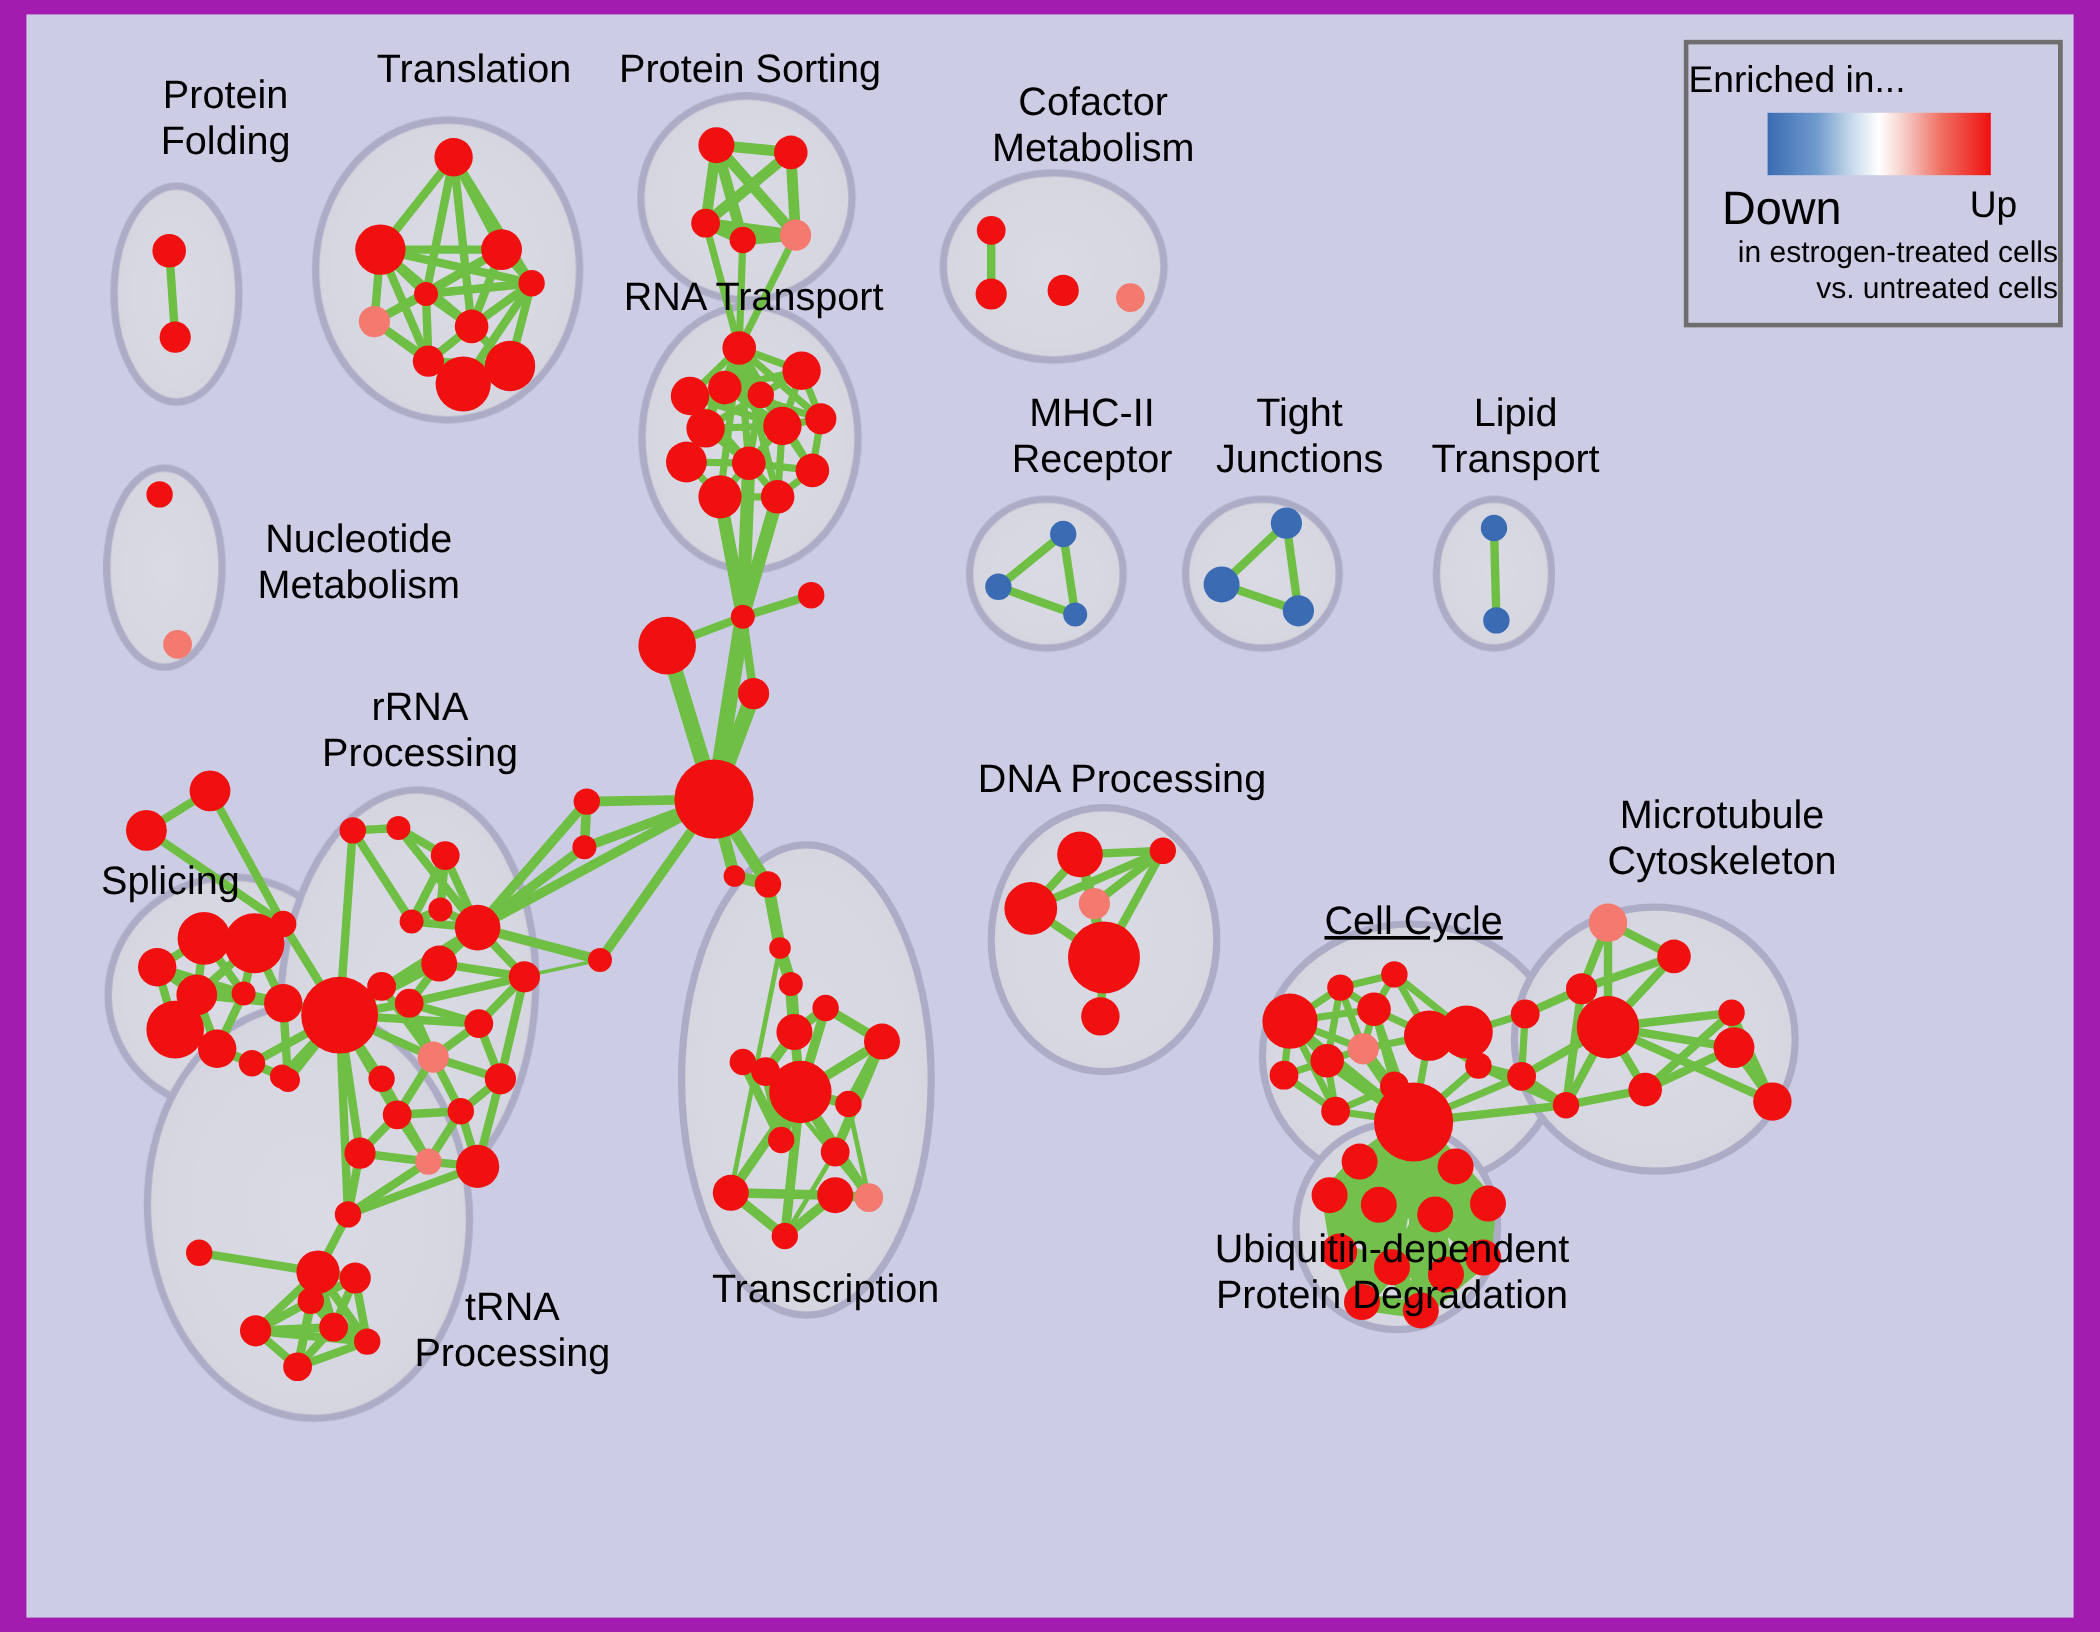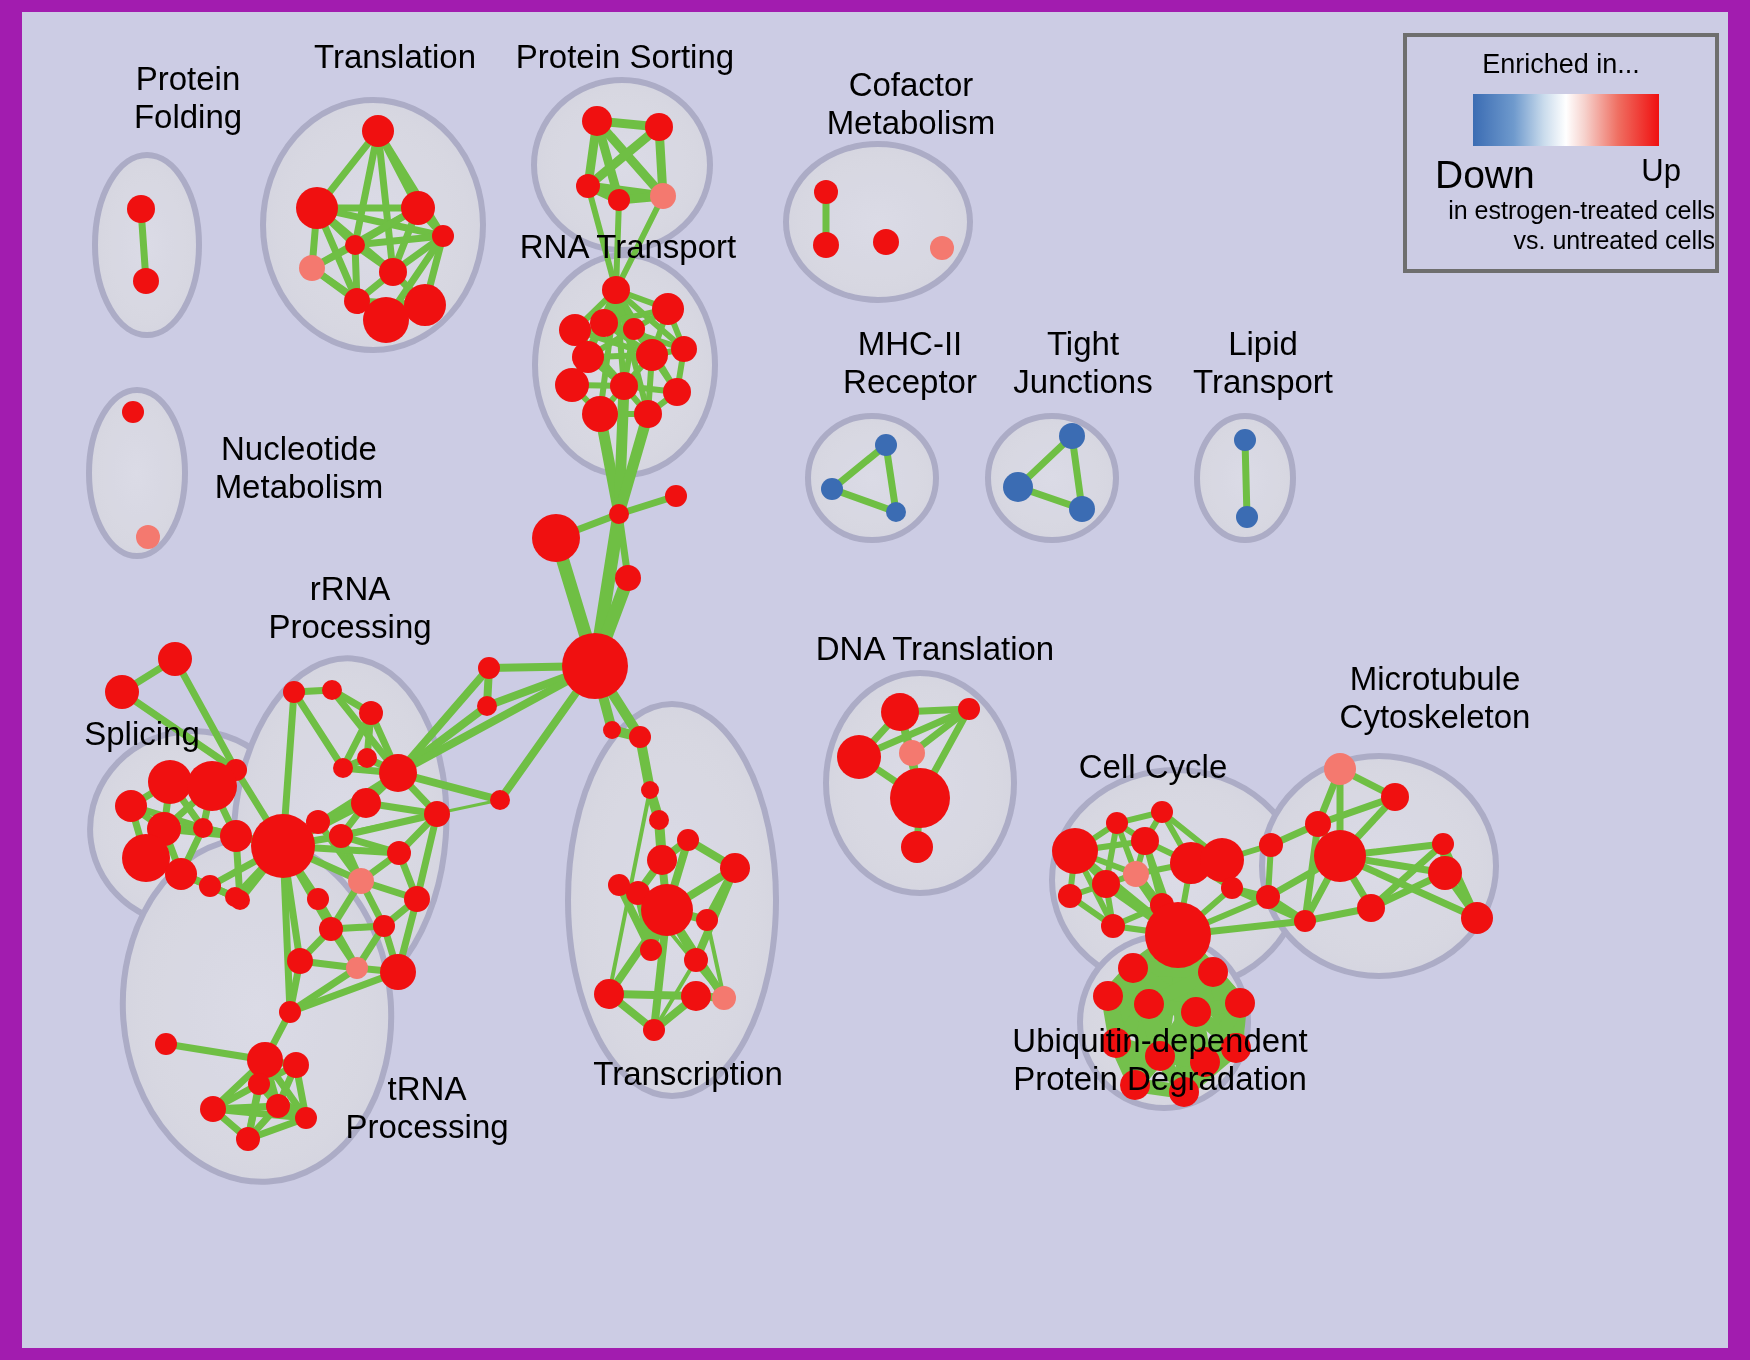--- a/index.html
+++ b/index.html
@@ -2,21 +2,21 @@
 <html><head>
 <meta charset="utf-8">
 <style>
   html,body{margin:0;padding:0;background:#ffffff;}
   body{font-family:"Liberation Sans", sans-serif;}
   #stage{position:relative;width:1750px;height:1360px;background:#a21caf;overflow:hidden;}
   #canvasbg{position:absolute;left:22px;top:12px;width:1706px;height:1336px;background:#ccccE4;}
   svg#net{position:absolute;left:0;top:0;width:1750px;height:1360px;}
   .clabel{position:absolute;color:#000;font-size:33px;line-height:38px;text-align:center;white-space:pre-line;font-family:"Liberation Sans", sans-serif;}
   #legend{position:absolute;left:1403px;top:33px;width:316px;height:240px;border:4px solid #6e6e6e;background:#ccccE4;box-sizing:border-box;}
-  #legend .ltitle{position:absolute;left:0;right:0;top:12px;text-align:center;font-size:27px;color:#000;}
+  #legend .ltitle{position:absolute;left:0;right:0;top:12px;text-align:left;font-size:31px;color:#000;}
   #legend .bar{position:absolute;left:66px;top:57px;width:186px;height:52px;
      background:linear-gradient(to right,#3b6cb3 0%,#6f9acd 22%,#c9dbec 38%,#ffffff 50%,#f6d2cd 60%,#ef6f62 78%,#f01010 100%);}
   #legend .down{position:absolute;left:28px;top:116px;font-size:39px;color:#000;}
   #legend .up{position:absolute;right:34px;top:116px;font-size:31px;color:#000;}
   #legend .sub{position:absolute;left:0;right:0;top:158px;text-align:right;font-size:25px;line-height:30px;color:#000;white-space:pre-line;}
 </style>
 </head>
 <body>
 
 <div id="stage">
@@ -673,24 +673,24 @@
 Receptor</div>
   <div class="clabel" style="left:978px;top:325px;width:210px;">Tight
 Junctions</div>
   <div class="clabel" style="left:1158px;top:325px;width:210px;">Lipid
 Transport</div>
   <div class="clabel" style="left:184px;top:430px;width:230px;">Nucleotide
 Metabolism</div>
   <div class="clabel" style="left:240px;top:570px;width:220px;">rRNA
 Processing</div>
   <div class="clabel" style="left:52px;top:715px;width:180px;">Splicing</div>
-  <div class="clabel" style="left:800px;top:630px;width:270px;">DNA Translation</div>
+  <div class="clabel" style="left:800px;top:630px;width:270px;">DNA Processing</div>
   <div class="clabel" style="left:1305px;top:660px;width:260px;">Microtubule
 Cytoskeleton</div>
-  <div class="clabel" style="left:1048px;top:748px;width:210px;">Cell Cycle</div>
+  <div class="clabel" style="left:1073px;top:748px;width:210px;text-decoration:underline;">Cell Cycle</div>
   <div class="clabel" style="left:568px;top:1055px;width:240px;">Transcription</div>
   <div class="clabel" style="left:312px;top:1070px;width:230px;">tRNA
 Processing</div>
   <div class="clabel" style="left:980px;top:1022px;width:360px;">Ubiquitin-dependent
 Protein Degradation</div>
 
   <div id="legend">
     <div class="ltitle">Enriched in...</div>
     <div class="bar"></div>
     <div class="down">Down</div>

